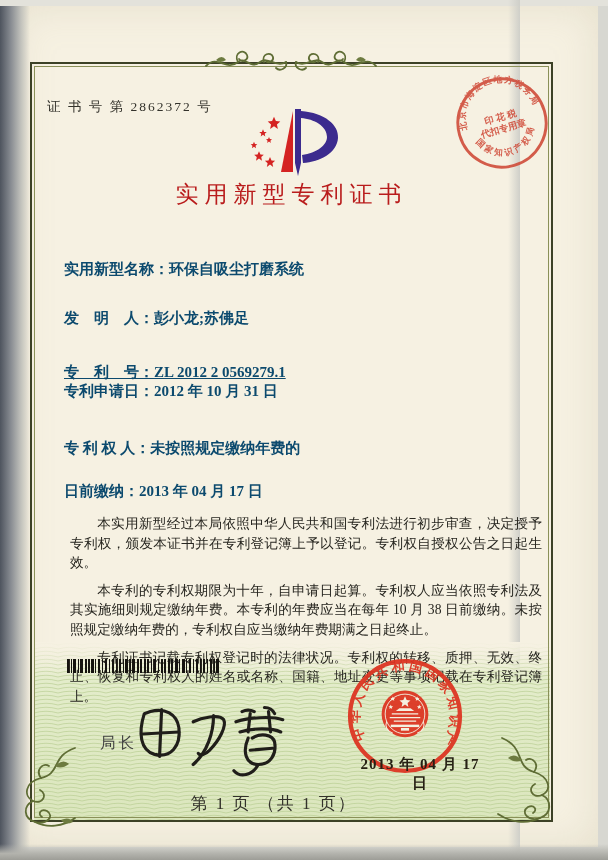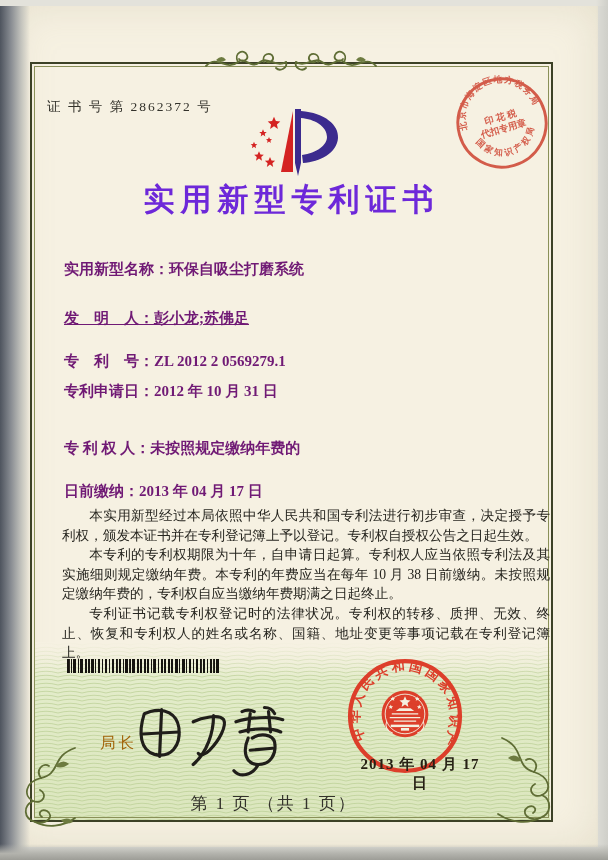--- a/index.html
+++ b/index.html
@@ -1,18 +1,18 @@
 <!DOCTYPE html>
 <html><head>
 <meta charset="utf-8">
 <style>
   * { margin:0; padding:0; box-sizing:border-box; }
   html,body { width:608px; height:860px; background:#d7d7d1; overflow:hidden;
     font-family:"Liberation Serif","DejaVu Serif",serif; }
-  #photo { position:relative; width:608px; height:860px; background:#dcdcd6; }
+  #photo { position:relative; width:520px; height:860px; background:#dcdcd6; }
 
   
   .paper { position:absolute; left:12px; top:5px; width:586px; height:842px;
     background:#f6f1e2;
     box-shadow: inset 0 0 40px rgba(180,170,140,.25); }
   .edge-left { position:absolute; left:0; top:0; width:30px; height:860px;
     background:linear-gradient(90deg,#4e545e 0%,#868a90 35%,#c2c2bc 70%,rgba(246,241,226,0) 100%); }
   .edge-bottom { position:absolute; left:0; bottom:0; width:608px; height:16px;
     background:linear-gradient(180deg,rgba(200,200,194,0) 0%,#b3b3ad 60%,#9d9d97 100%); }
   .edge-right { position:absolute; right:0; top:0; width:12px; height:860px;
@@ -34,34 +34,34 @@
     background:linear-gradient(180deg,#f6f1e2 0%,rgba(246,241,226,0) 100%); }
 
   
   .ornament { position:absolute; color:#5f6d35; }
   .ornament svg path { stroke:#5f6d35; fill:none; stroke-width:1.8; stroke-linecap:round; }
   .ornament svg .leaf { fill:#6d7b40; stroke:none; }
 
   
   .cert-no { position:absolute; left:47px; top:98px; font-size:13.5px; letter-spacing:2px; color:#33322b; }
   .title { position:absolute; left:30px; top:179px; width:523px; text-align:center;
-    font-size:31px; font-weight:bold; letter-spacing:6px; color:#6d28d9; }
-  .field { position:absolute; left:64px; font-size:15px; color:#701a75; font-weight:600; white-space:nowrap; }
+    font-size:23px; font-weight:normal; letter-spacing:6px; color:#b91c1c; }
+  .field { position:absolute; left:64px; font-size:15px; color:#0c4a6e; font-weight:600; white-space:nowrap; }
   .field .val { font-weight:600; }
   .bodytext { position:absolute; left:62px; top:506px; width:488px; font-size:13.6px;
     line-height:19.6px; color:#26251f; text-align:justify; }
-  .bodytext p { text-indent:2em; margin:0; }
+  .bodytext p { text-indent:2em; margin:8px; }
 
   .barcode { position:absolute; left:67px; top:659px; width:153px; height:14px;
     background:
       repeating-linear-gradient(90deg,#15130f 0 1.5px,rgba(0,0,0,0) 1.5px 3.5px),
       repeating-linear-gradient(90deg,#15130f 0 1px,rgba(0,0,0,0) 1px 6.5px),
       repeating-linear-gradient(90deg,rgba(0,0,0,0) 0 2.5px,#26231d 2.5px 3.5px,rgba(0,0,0,0) 3.5px 12px); }
 
-  .director { position:absolute; left:100px; top:733px; font-size:15.5px; letter-spacing:3px; color:#a16207; }
+  .director { position:absolute; left:100px; top:733px; font-size:15.5px; letter-spacing:3px; color:#404040; }
   .signature { position:absolute; left:128px; top:686px; width:168px; height:96px; }
   .signature path { stroke:#201e1a; stroke-width:3.1; fill:none; stroke-linecap:round; stroke-linejoin:round; }
 
   .seal { position:absolute; left:345px; top:656px; width:120px; height:120px; opacity:.94; }
   .seal-date { position:absolute; left:352px; top:755px; width:136px; text-align:center;
     font-size:15px; font-weight:600; letter-spacing:1px; color:#262014; z-index:5; }
   .footer { position:absolute; left:30px; top:792px; width:487px; text-align:center;
     font-size:17px; letter-spacing:2px; color:#33322b; z-index:4; }
 
   .tax-stamp { position:absolute; left:453px; top:74px; width:98px; height:98px;
@@ -193,24 +193,24 @@
       <path transform="translate(19,51) scale(0.8)" d="M0,-6 L1.8,-1.8 6,-1.5 2.8,1.4 3.7,5.8 0,3 -3.7,5.8 -2.8,1.4 -6,-1.5 -1.8,-1.8 Z"></path>
       <path transform="translate(30,57) scale(0.85)" d="M0,-6 L1.8,-1.8 6,-1.5 2.8,1.4 3.7,5.8 0,3 -3.7,5.8 -2.8,1.4 -6,-1.5 -1.8,-1.8 Z"></path>
     </g>
   </svg>
 
   <div class="title">实用新型专利证书</div>
 
   <div class="field" style="top:260px;">
     <span>实用新型名称：</span><span class="val">环保自吸尘打磨系统</span>
   </div>
-  <div class="field" style="top:309px;text-decoration:underline;">
+  <div class="field" style="top:309px;">
     <span>发　明　人：</span><span class="val">彭小龙;苏佛足</span>
   </div>
-  <div class="field" style="top:352px;">
+  <div class="field" style="top:363px;text-decoration:underline;">
     <span>专　利　号：</span><span class="val">ZL 2012 2 0569279.1</span>
   </div>
   <div class="field" style="top:382px;">
     <span>专利申请日：</span><span class="val">2012 年 10 月 31 日</span>
   </div>
   <div class="field" style="top:439px;">
     <span>专 利 权 人：</span><span class="val">未按照规定缴纳年费的</span>
   </div>
   <div class="field" style="top:482px;">
     <span>日前缴纳：</span><span class="val">2013 年 04 月 17 日</span>

